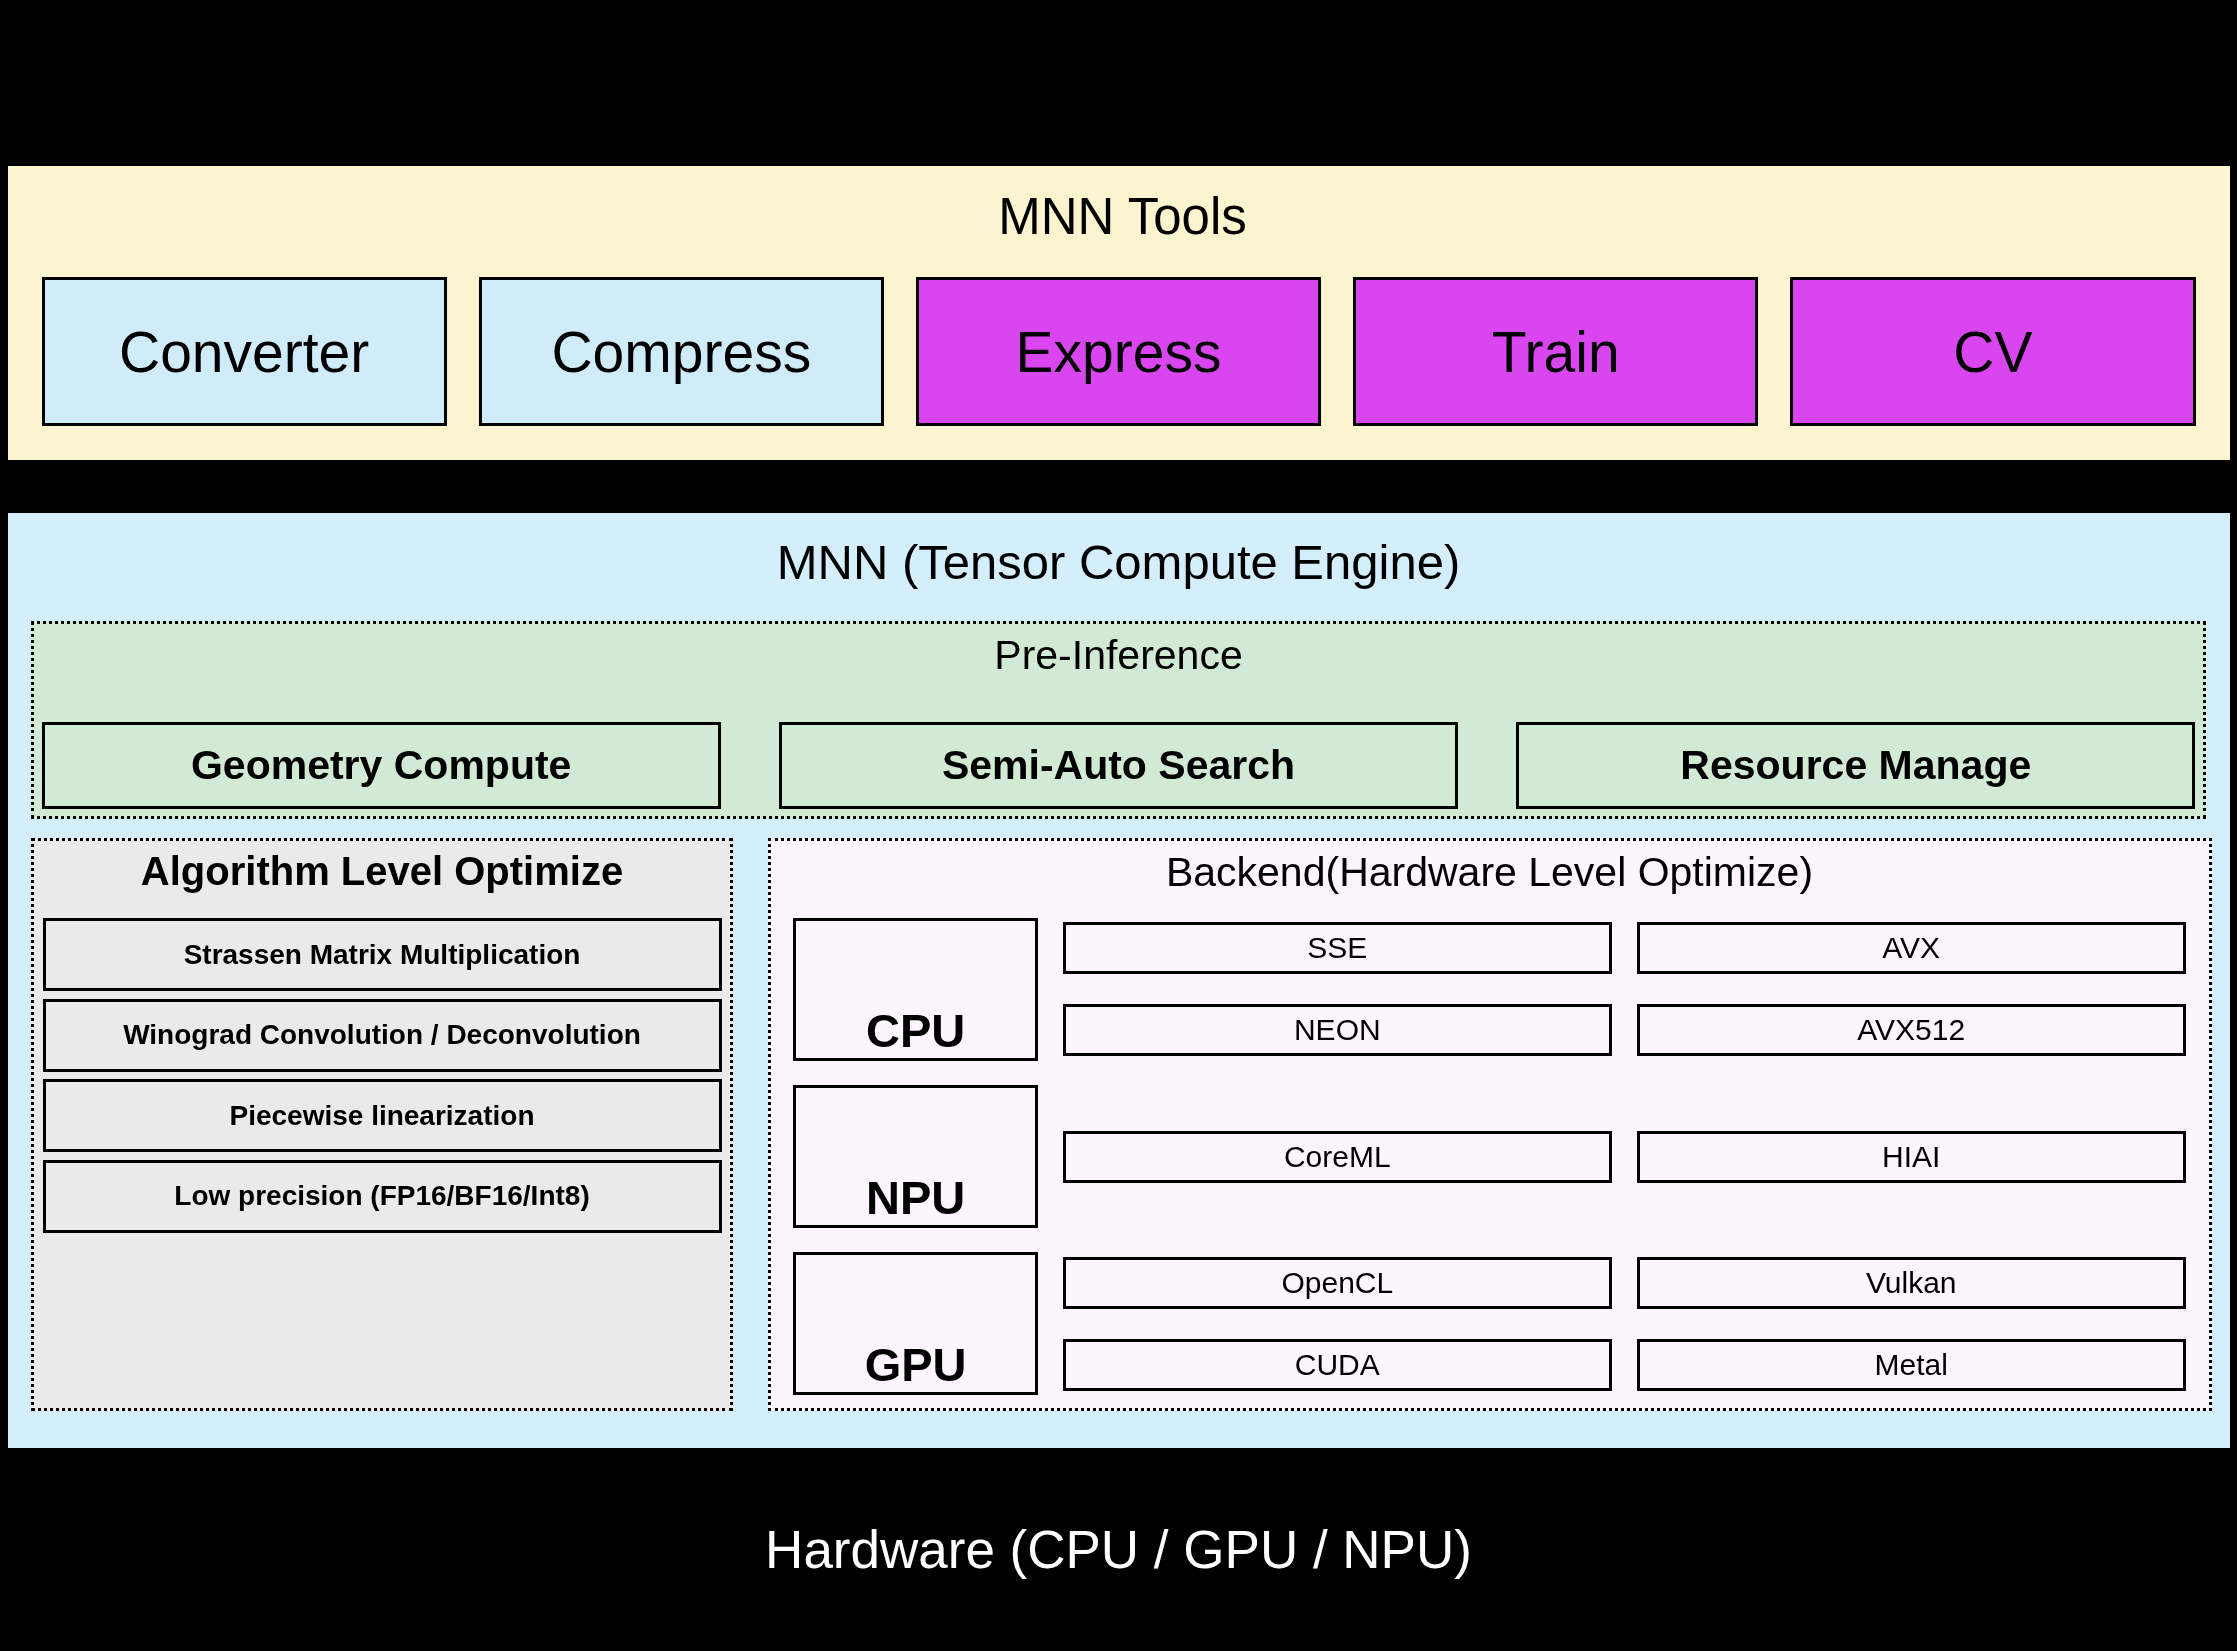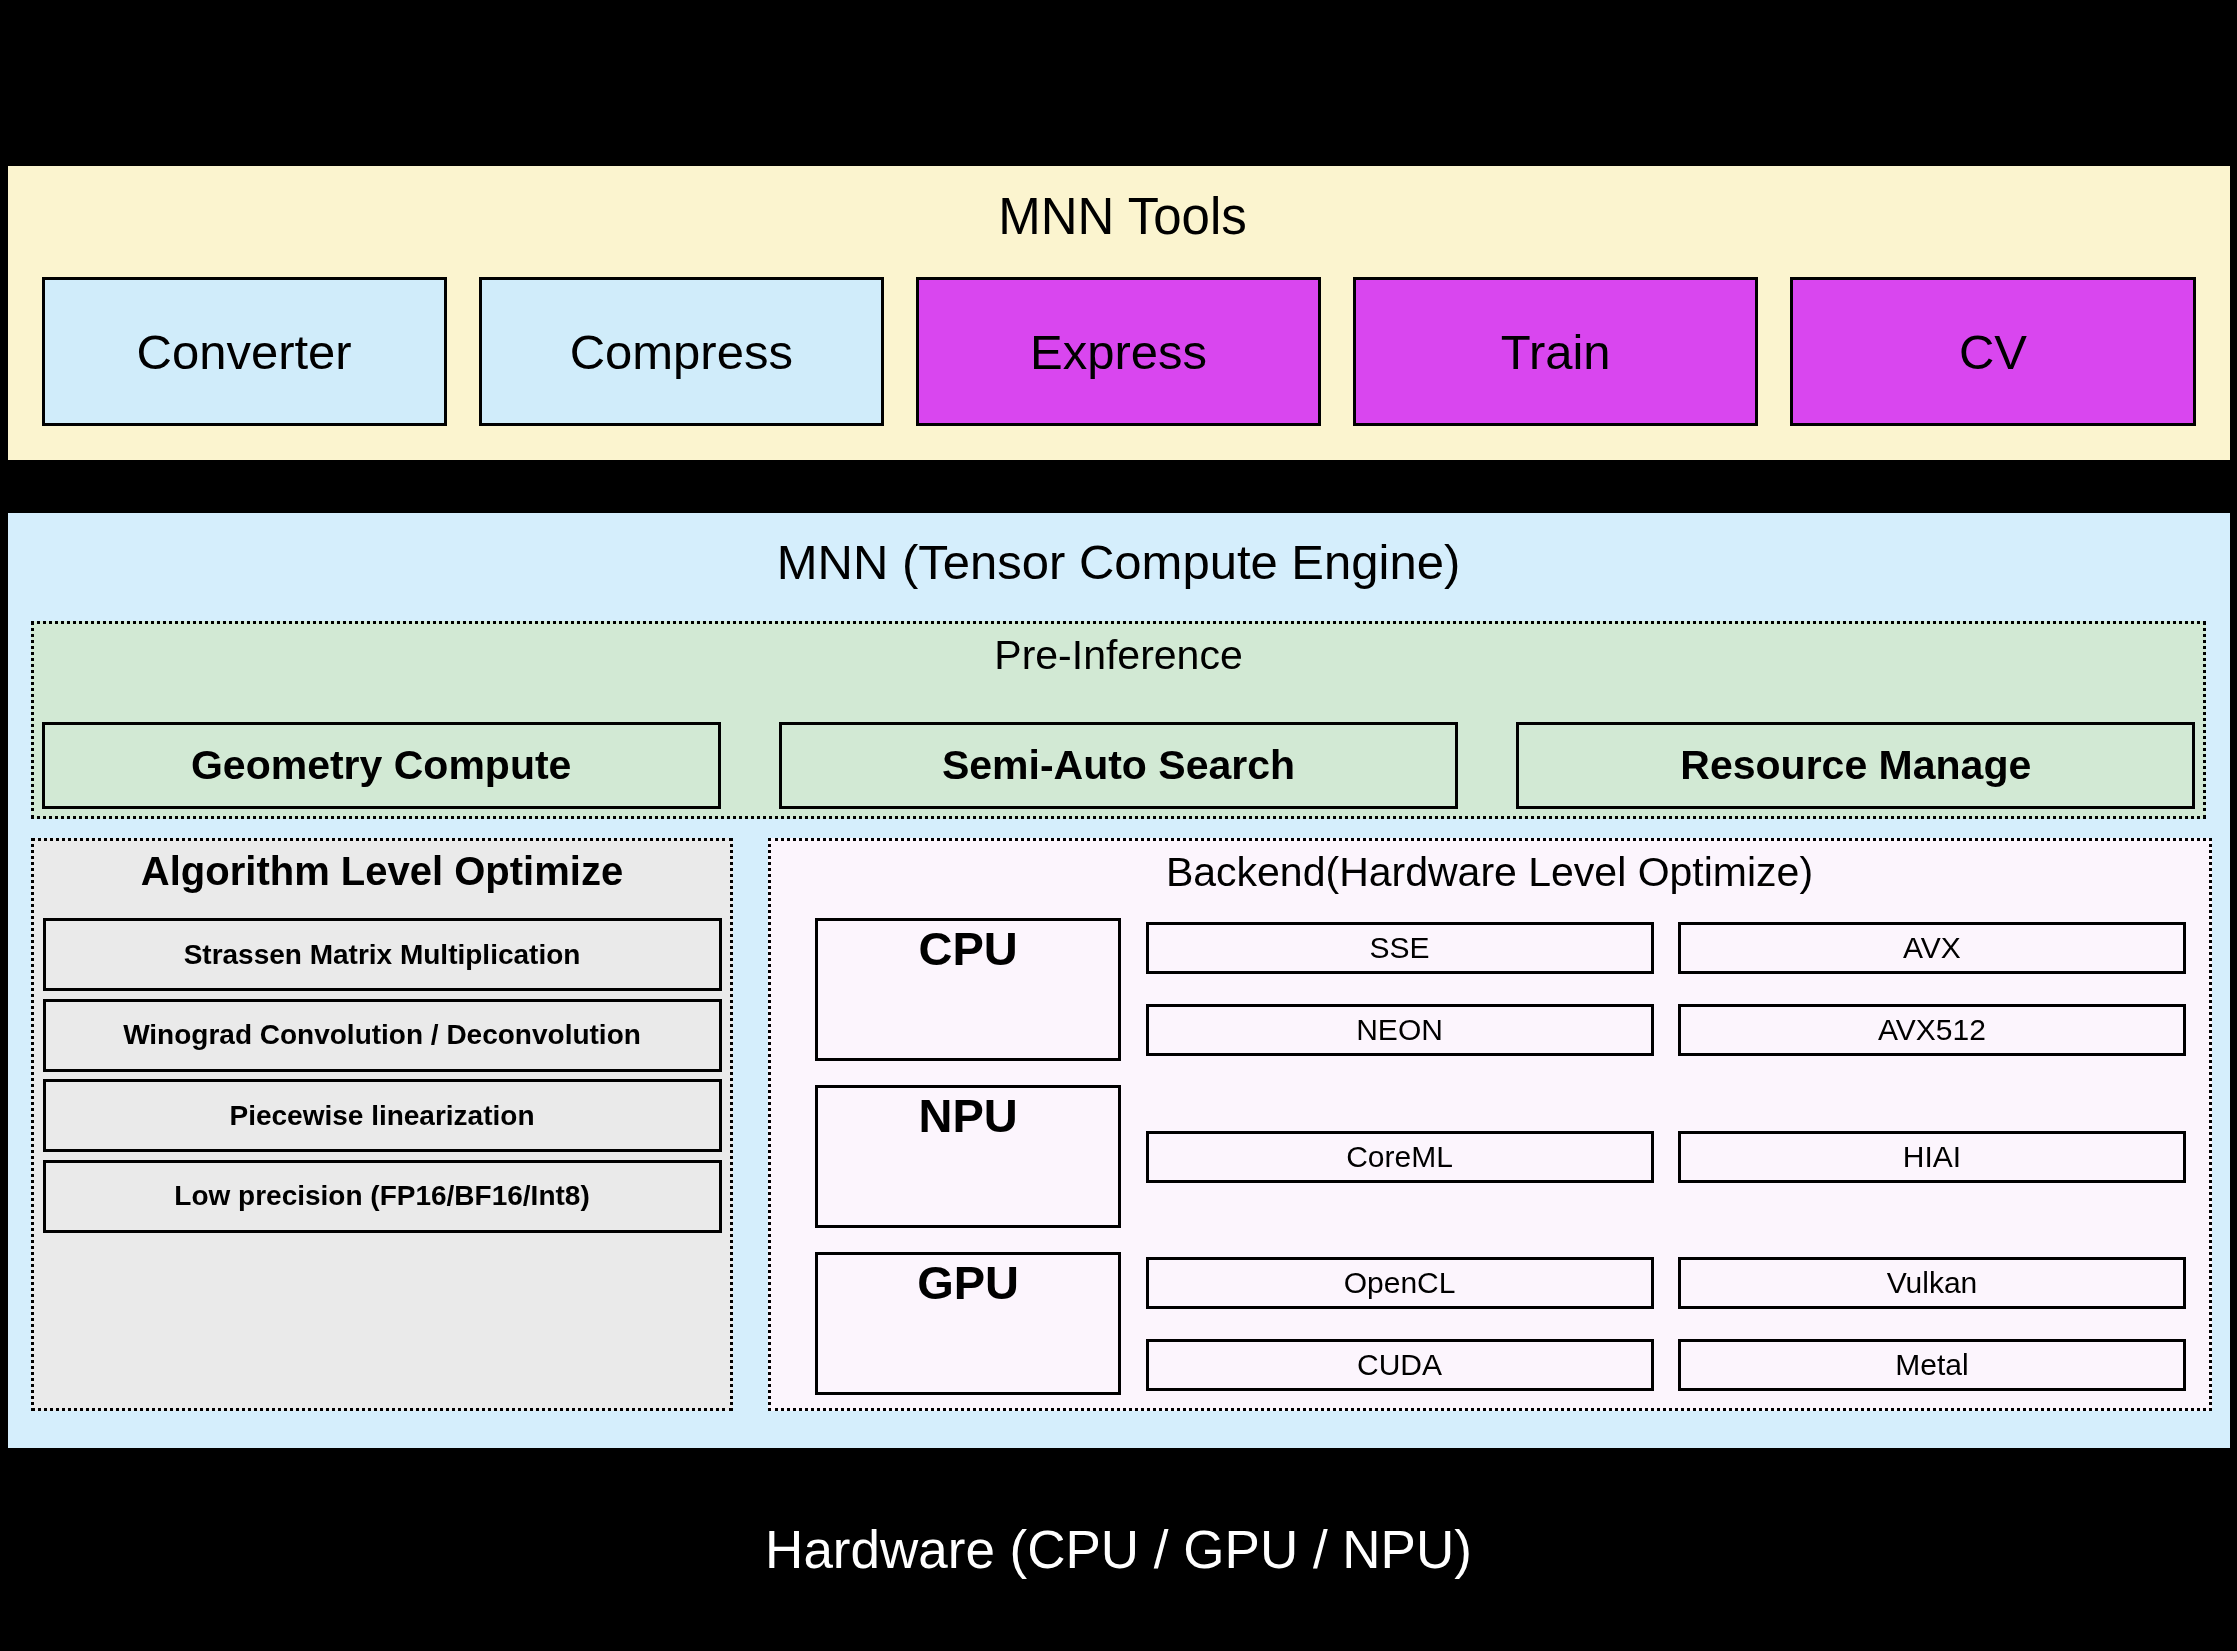--- a/index.html
+++ b/index.html
@@ -66,21 +66,21 @@
     justify-content: space-between;
     padding: 0 34px;
     gap: 32px;
   }
   .tool-box {
     flex: 1;
     border: 3.8px solid #000;
     display: flex;
     align-items: center;
     justify-content: center;
-    font-size: 49px;
+    font-size: 57px;
     color: #000;
   }
   .tool-box.blue { background: #d0ecfa; }
   .tool-box.yellow { background: #d946ef; }
 
   
   .engine-layer {
     position: absolute;
     left: 7.5px;
     top: 513px;
@@ -209,31 +209,30 @@
     flex-direction: column;
     gap: 24.5px;
   }
   .backend-row {
     flex: 1;
     display: flex;
     align-items: center;
     gap: 24.5px;
   }
   .hw-box {
-    width: 306px;
+    width: 245px;
     align-self: stretch;
     border: 3.8px solid #000;
     background: #fcf5fd;
     display: flex;
-    align-items: flex-start;
+    align-items: flex-end;
     justify-content: center;
     font-size: 47px;
     font-weight: bold;
     color: #000;
-    margin-left: 22px;
   }
   .hw-children {
     flex: 1;
     display: flex;
     gap: 24.5px;
     align-self: stretch;
     align-items: center;
   }
   .hw-col {
     flex: 1;

